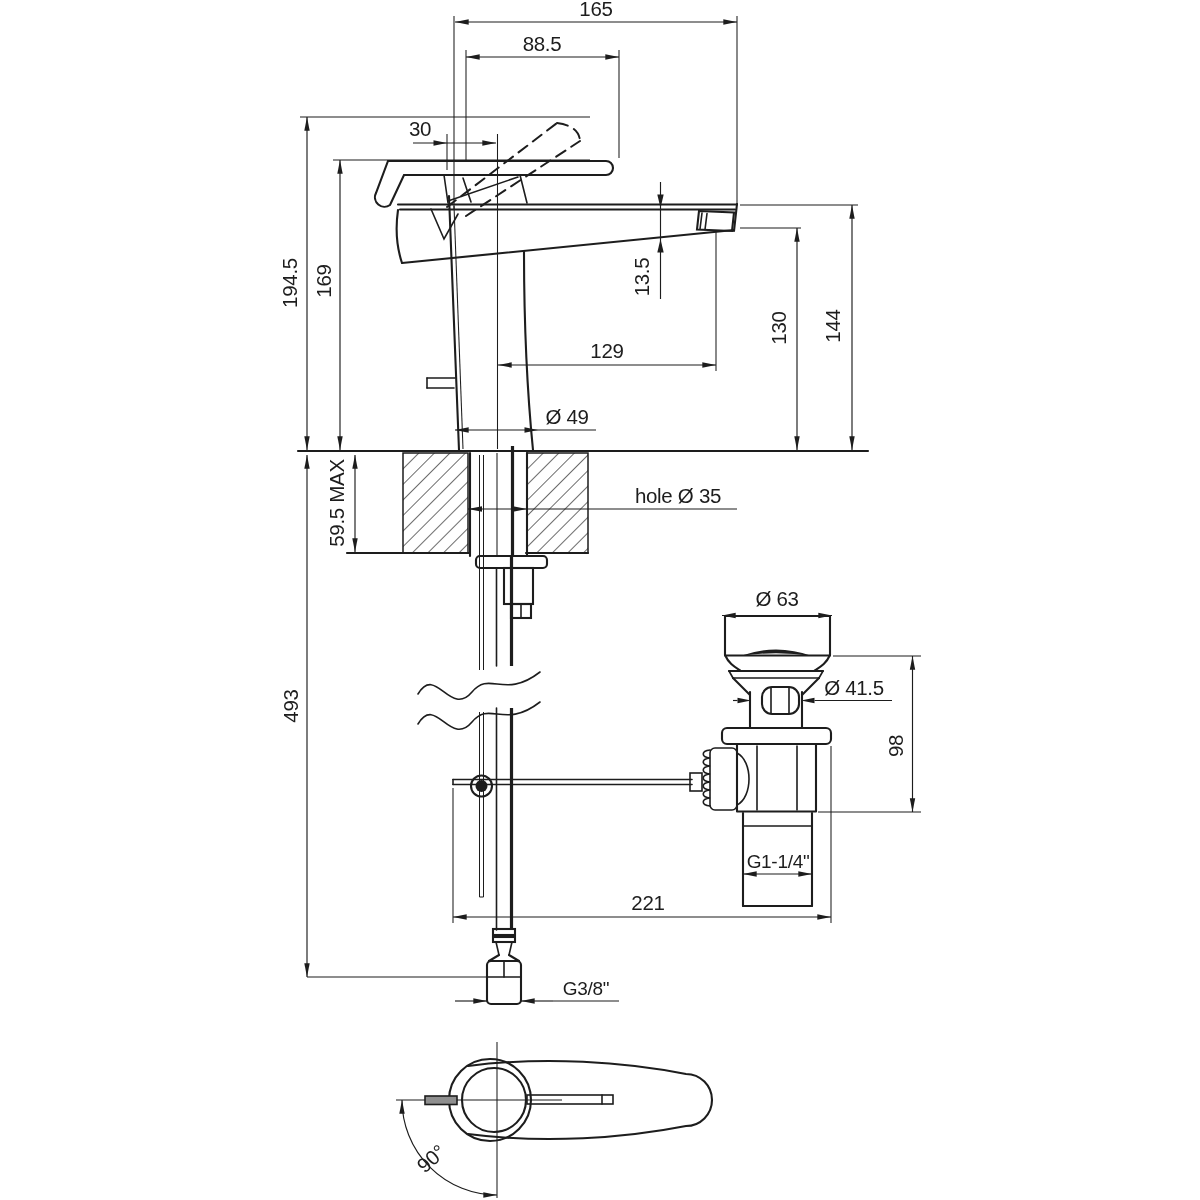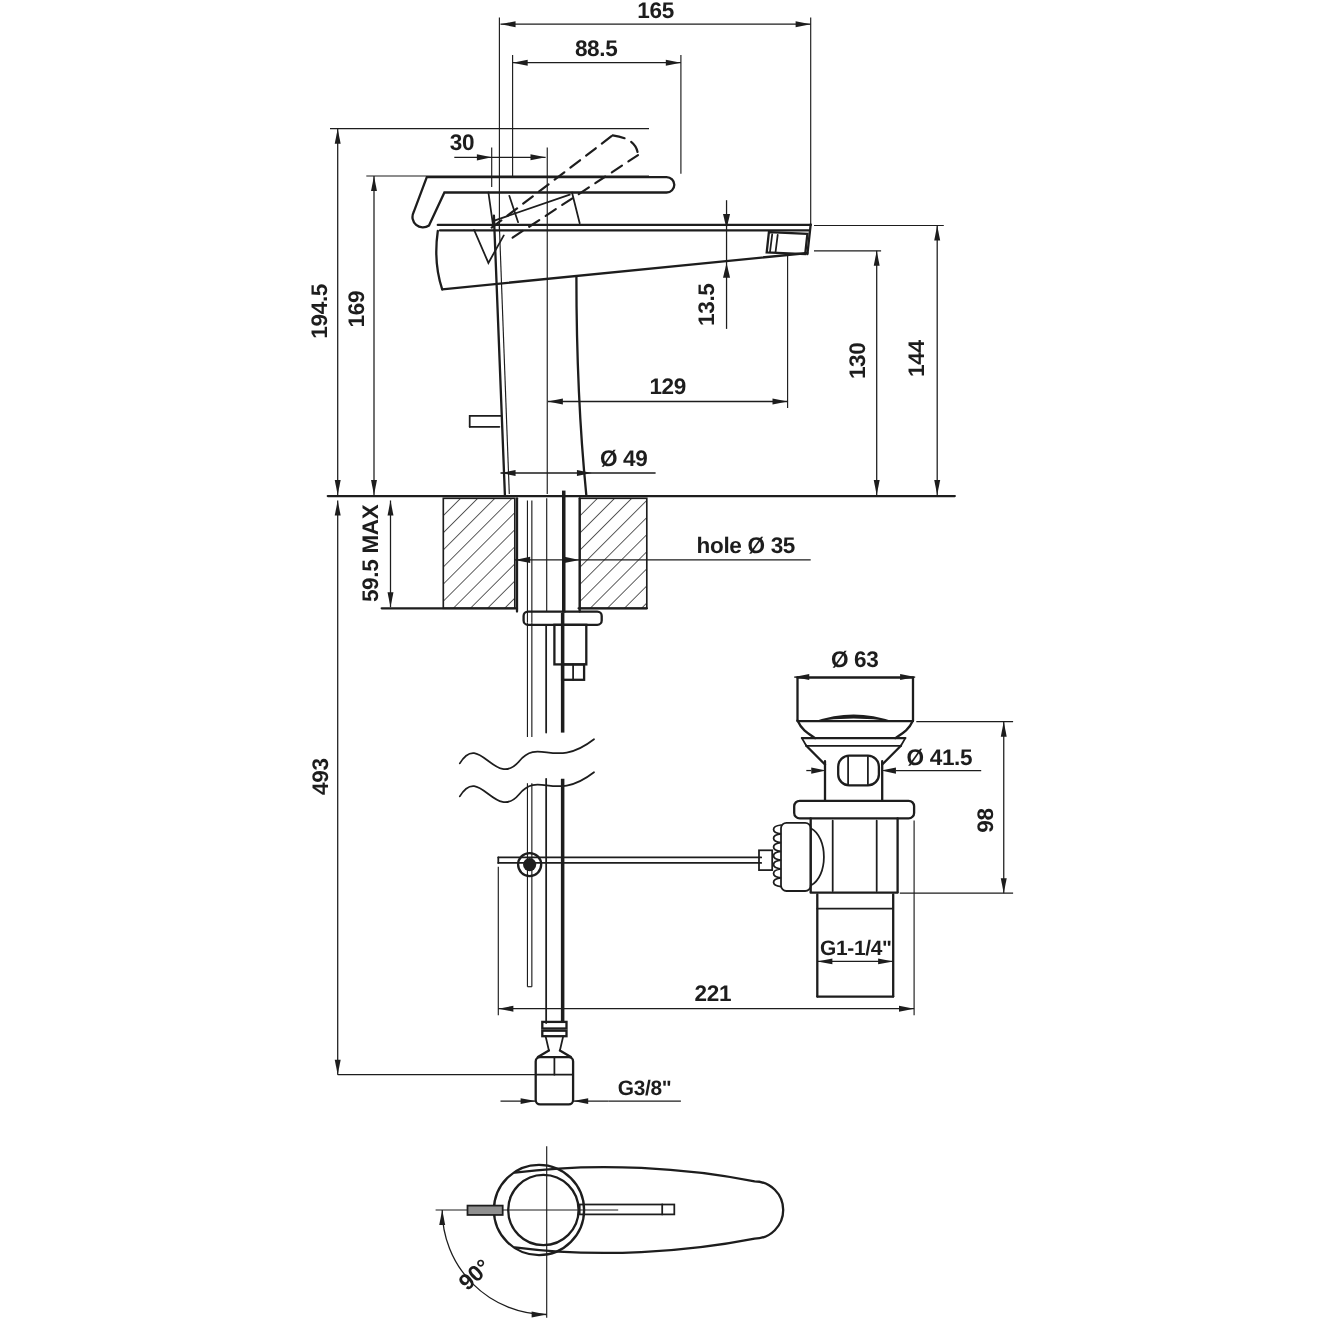--- a/index.html
+++ b/index.html
@@ -1,16 +1,16 @@
 <!DOCTYPE html>
 <html><head>
 <meta charset="utf-8">
 <style>
   html,body{margin:0;padding:0;background:#ffffff;}
-  .stage{position:relative;width:1200px;height:1200px;background:#ffffff;overflow:hidden;font-weight:bold;}
+  .stage{position:relative;width:1200px;height:1200px;background:#ffffff;overflow:hidden;}
   svg{display:block;}
   .ol{stroke:#1d1d1d;stroke-width:2.1;fill:none;stroke-linecap:round;}
   .ol2{stroke:#1d1d1d;stroke-width:1.6;fill:none;stroke-linecap:round;}
   .thick{stroke:#1d1d1d;stroke-width:3.2;fill:none;}
   .dim{stroke:#1d1d1d;stroke-width:1.15;fill:none;}
   .ext{stroke:#1d1d1d;stroke-width:1.05;fill:none;}
   .dash{stroke:#1d1d1d;stroke-width:2;fill:none;stroke-dasharray:11 7;stroke-linecap:round;}
   .arr{fill:#1d1d1d;stroke:none;}
   .dtx{font-family:"Liberation Sans",sans-serif;font-size:20.5px;fill:#1d1d1d;letter-spacing:-0.3px;}
   .dtx2{font-family:"Liberation Sans",sans-serif;font-size:19px;fill:#1d1d1d;letter-spacing:-0.3px;}

